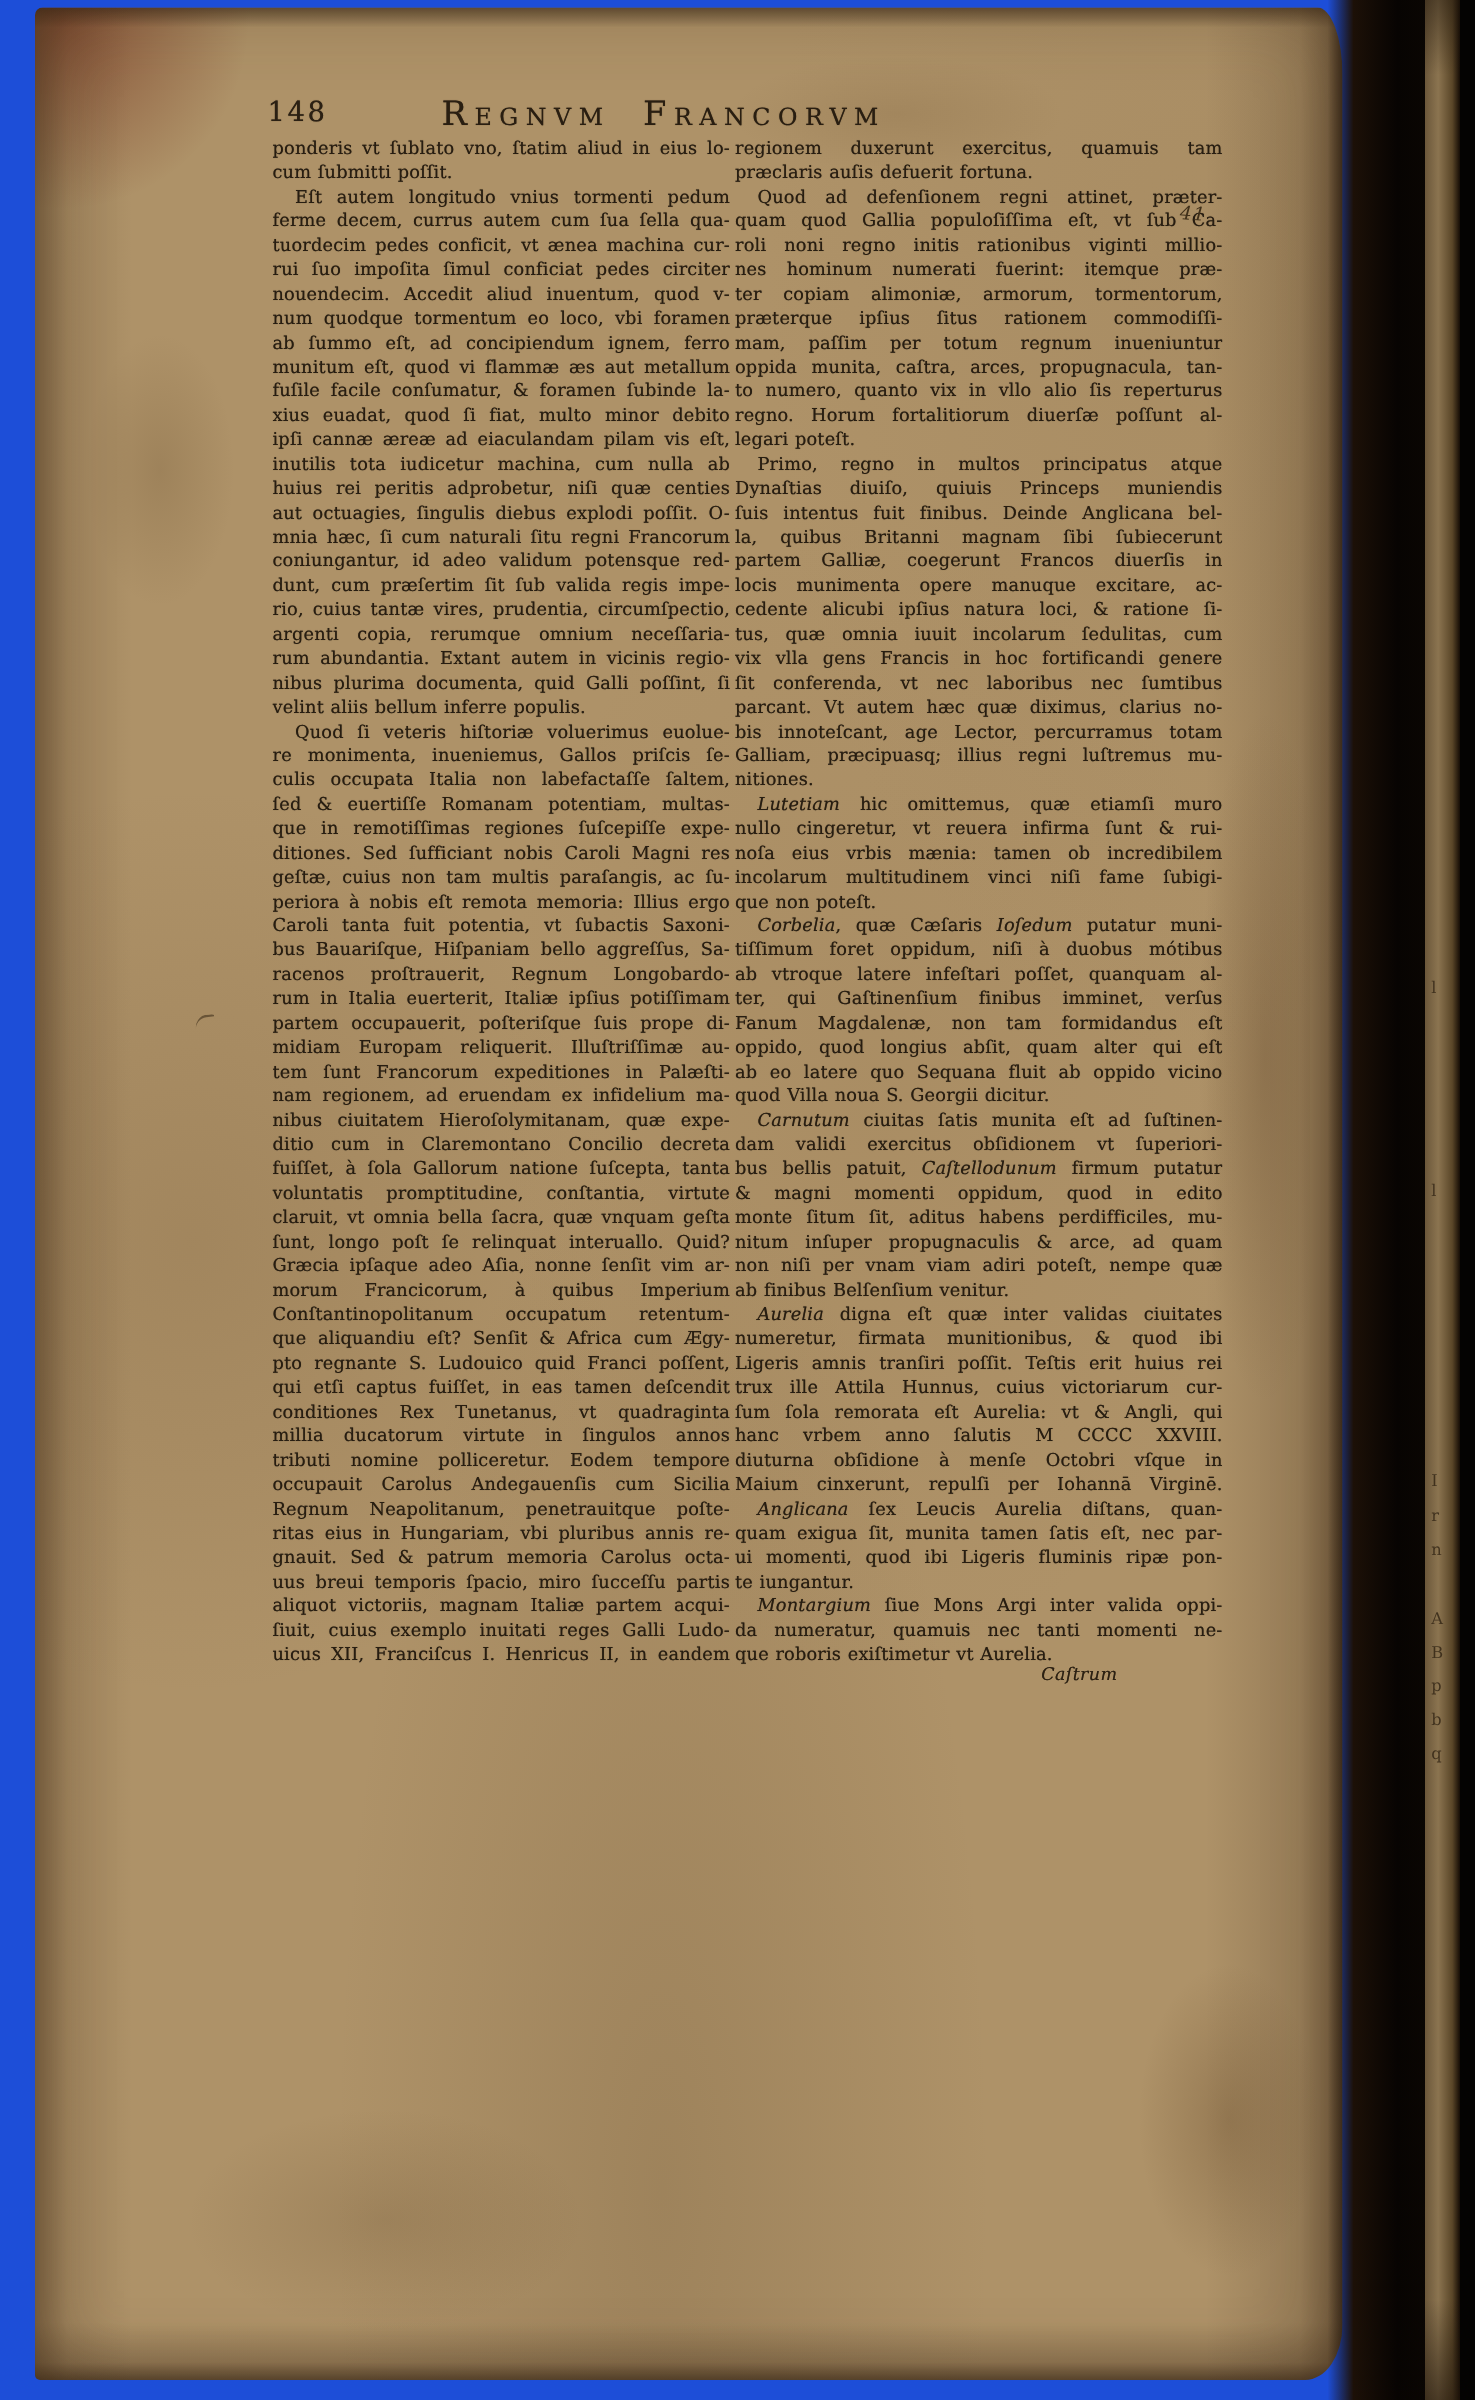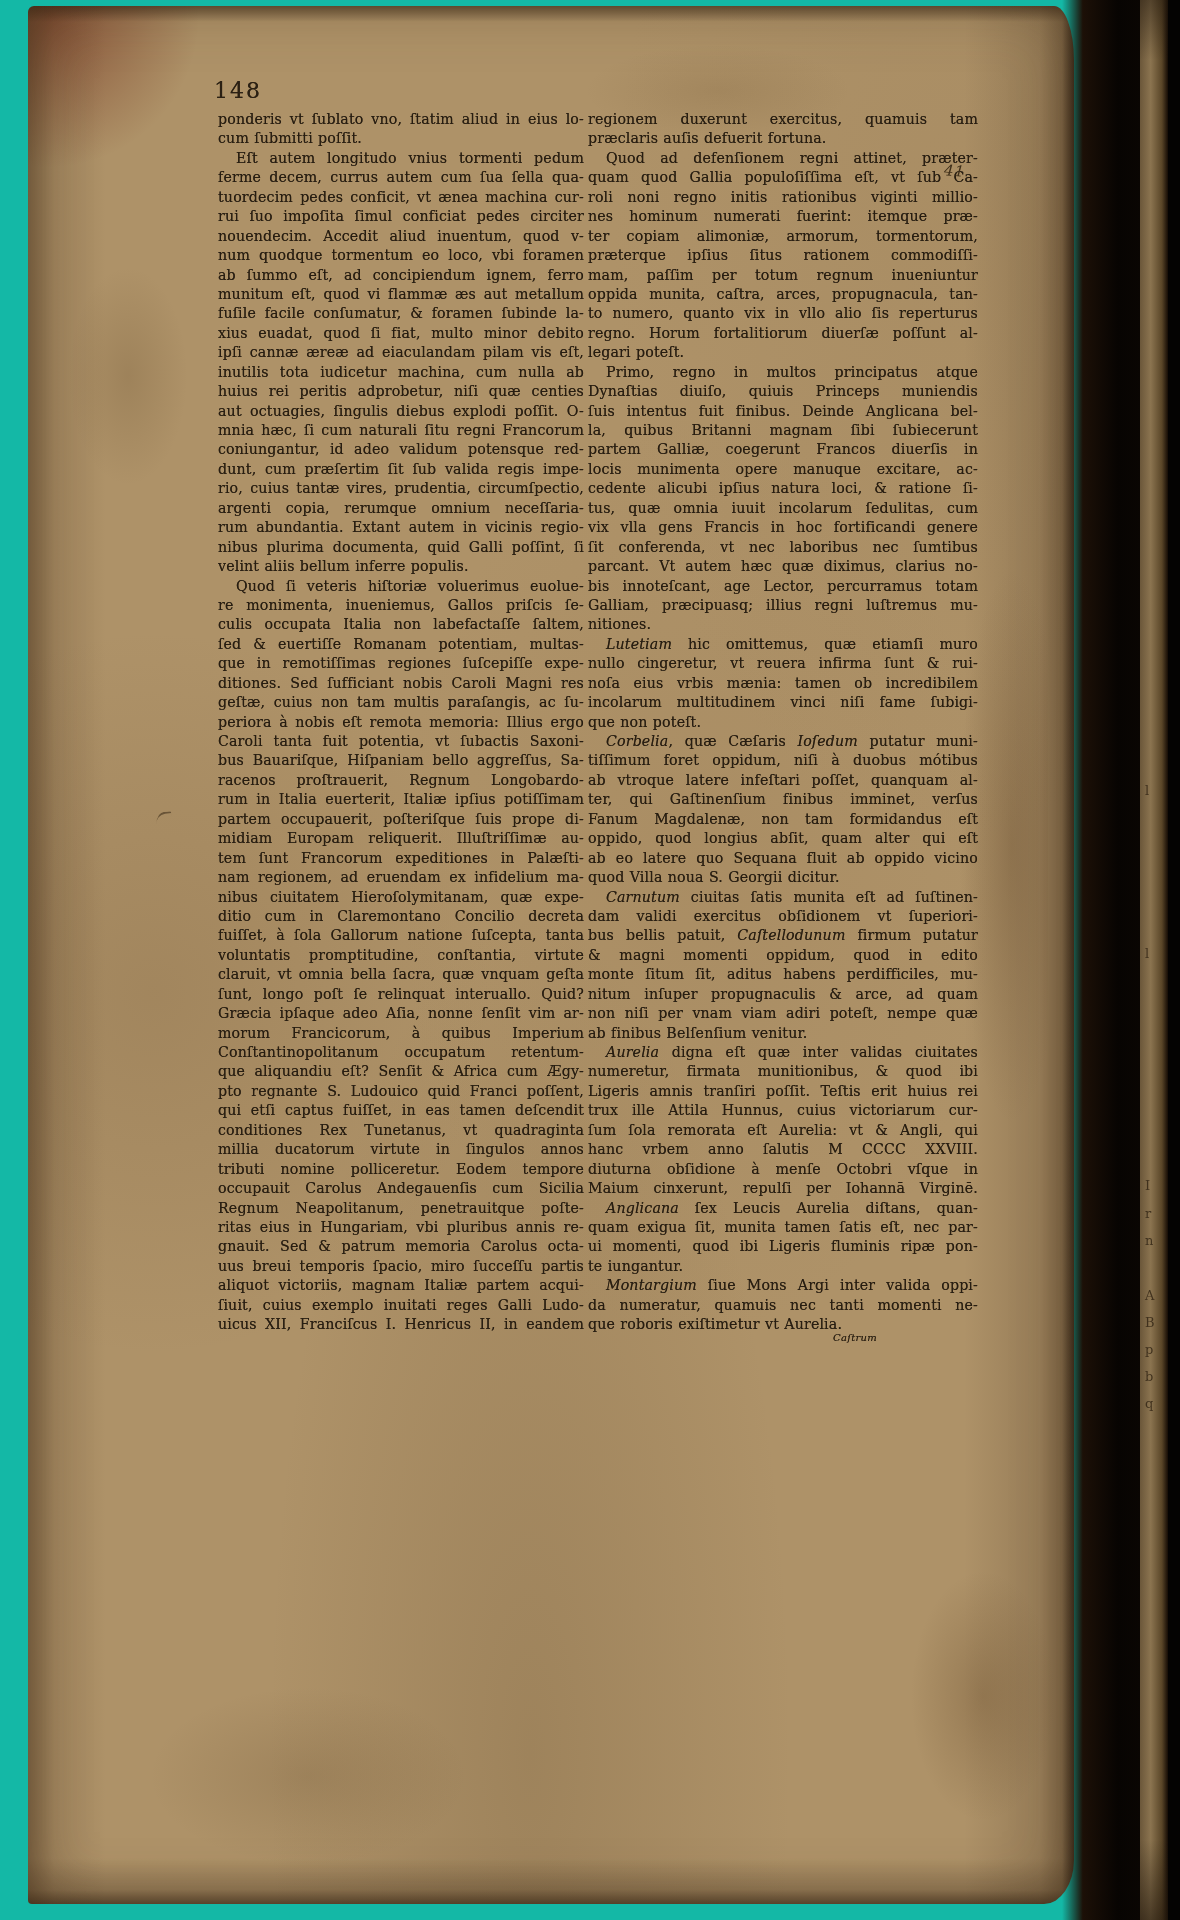--- a/index.html
+++ b/index.html
@@ -1,18 +1,18 @@
 <!DOCTYPE html>
 <html><head>
 <meta charset="utf-8">
 <style>
   html,body{margin:0;padding:0;background:#050302;}
   body{width:1180px;height:1920px;position:relative;overflow:hidden;
        font-family:"DejaVu Serif",serif;}
-  .canvas{position:absolute;inset:0;background:#14b8a6;text-decoration:underline;}
+  .canvas{position:absolute;inset:0;background:#1d4ed8;text-decoration:underline;}
 
   
   .page{
     position:absolute;left:28px;top:6px;width:1046px;height:1898px;
     background:
       linear-gradient(90deg, rgba(58,36,18,.42) 0px, rgba(58,36,18,.14) 26px, rgba(58,36,18,0) 78px),
       linear-gradient(270deg, rgba(46,28,13,.50) 0px, rgba(46,28,13,.18) 34px, rgba(46,28,13,0) 110px),
       linear-gradient(180deg, rgba(40,24,10,.55) 0px, rgba(40,24,10,0) 16px),
       linear-gradient(0deg, rgba(38,22,10,.6) 0px, rgba(38,22,10,.22) 14px, rgba(38,22,10,0) 46px),
       radial-gradient(circle at 2% 0.6%, rgba(104,32,16,.55), rgba(104,32,16,0) 7%),
@@ -50,21 +50,21 @@
        text-shadow:0 0 .55px rgba(39,29,17,.75);margin-left:22px;}
   .col-left{left:168px;width:366px;}
   .col-right{left:538px;width:390px;}
   .line{height:19.45px;line-height:19.45px;font-size:14.2px;
         letter-spacing:.15px;word-spacing:.6px;
         text-align:justify;text-align-last:justify;overflow:hidden;}
   .line.noj{text-align-last:left;}
   .line.ind{text-indent:18px;}
   .line i{font-style:italic;}
 
-  .catchword{position:absolute;left:805px;top:1326px;font-size:10px;
+  .catchword{position:absolute;left:805px;top:1326px;font-size:14px;
     font-style:italic;color:#2c2113;letter-spacing:.3px;
     text-shadow:0 0 .5px rgba(44,33,19,.7);}
   .margin-note{position:absolute;left:916px;top:156px;font-size:15px;
     font-style:italic;color:#40301a;transform:rotate(4deg);letter-spacing:1px;}
   .ink-mark{position:absolute;left:128px;top:806px;width:16px;height:10px;
     border-top:2px solid rgba(52,38,20,.55);border-radius:60% 40%/90% 10%;
     transform:rotate(-8deg);}
 
   
   .edge-shadow{position:absolute;left:1062px;top:0;width:80px;height:1920px;
@@ -84,20 +84,23 @@
 
   <div class="page">
     <div class="stain s1"></div>
     <div class="stain s2"></div>
     <div class="stain s3"></div>
     <div class="stain s4"></div>
     <div class="stain s5"></div>
 
     <div class="pg-num">148</div>
 
+    <div class="header">
+      <span class="cap">R</span><span class="sp">EGNVM</span><span class="gap"></span><span class="cap">F</span><span class="sp">RANCORVM</span>
+    </div>
 
     <div class="col col-left" id="col-left">
         <div class="line">ponderis vt ſublato vno, ſtatim aliud in eius lo-</div>
         <div class="line noj">cum ſubmitti poſſit.</div>
         <div class="line ind">Eſt autem longitudo vnius tormenti pedum</div>
         <div class="line">ferme decem, currus autem cum ſua ſella qua-</div>
         <div class="line">tuordecim pedes conficit, vt ænea machina cur-</div>
         <div class="line">rui ſuo impoſita ſimul conficiat pedes circiter</div>
         <div class="line">nouendecim. Accedit aliud inuentum, quod v-</div>
         <div class="line">num quodque tormentum eo loco, vbi foramen</div>

